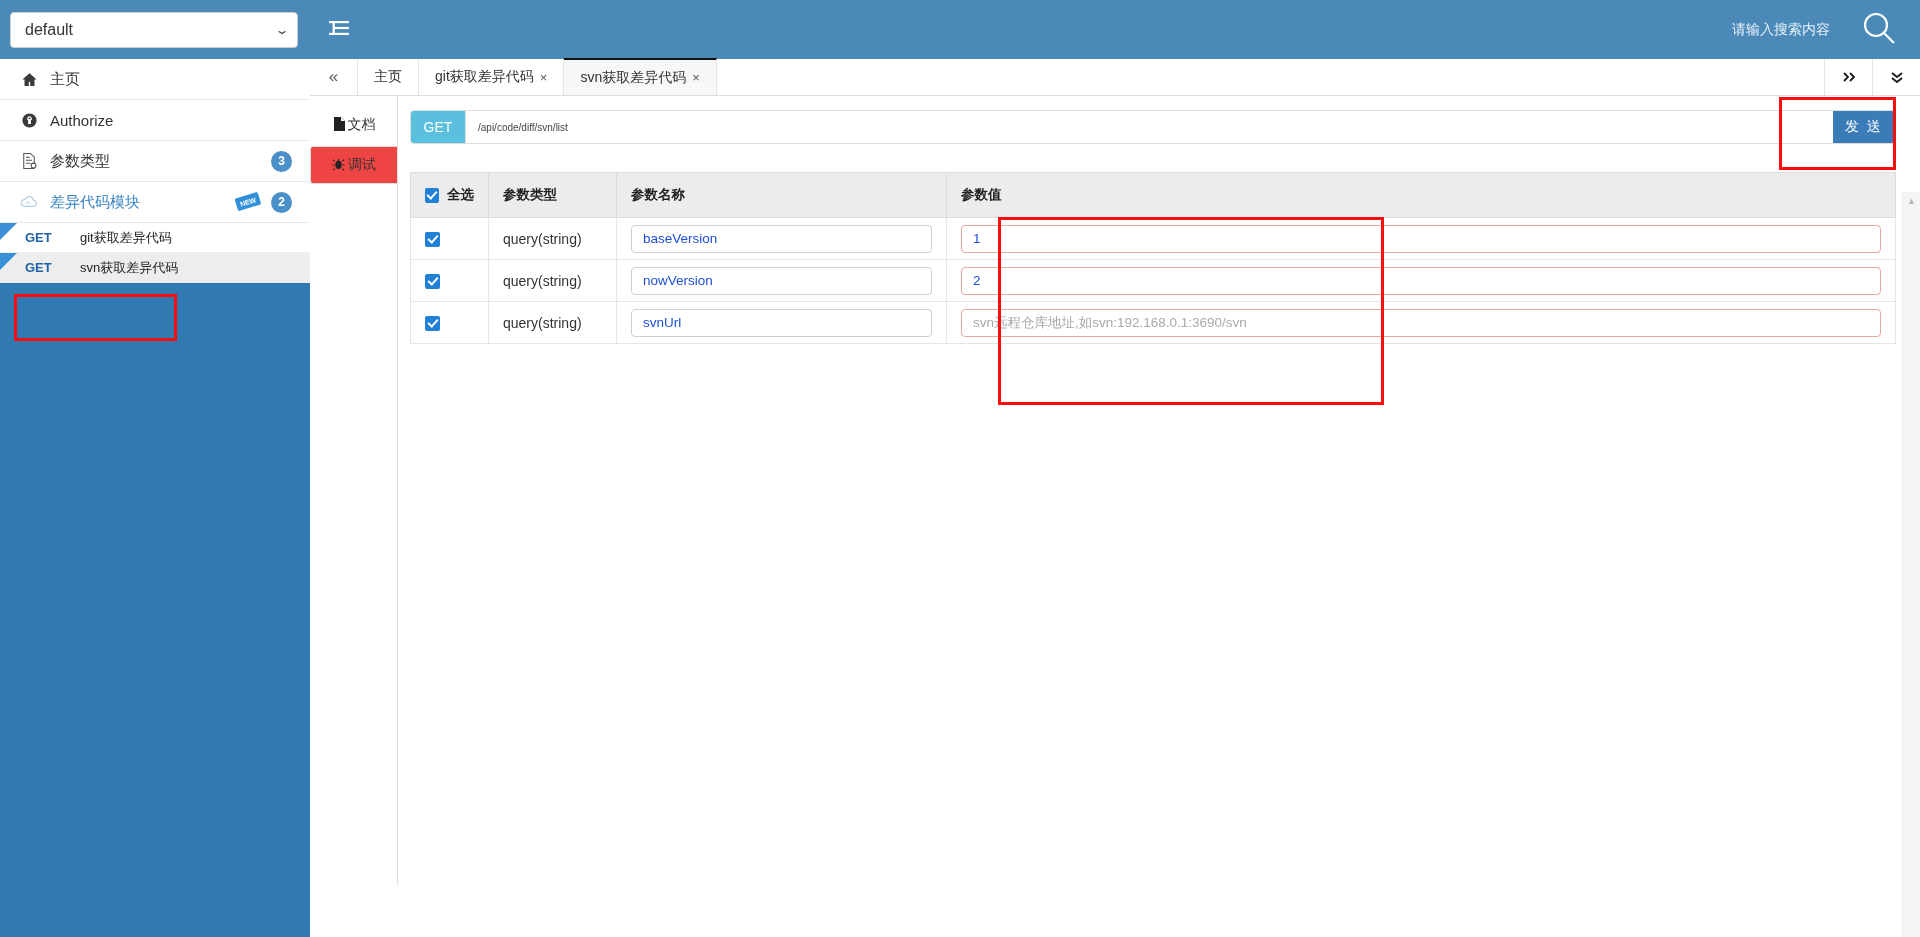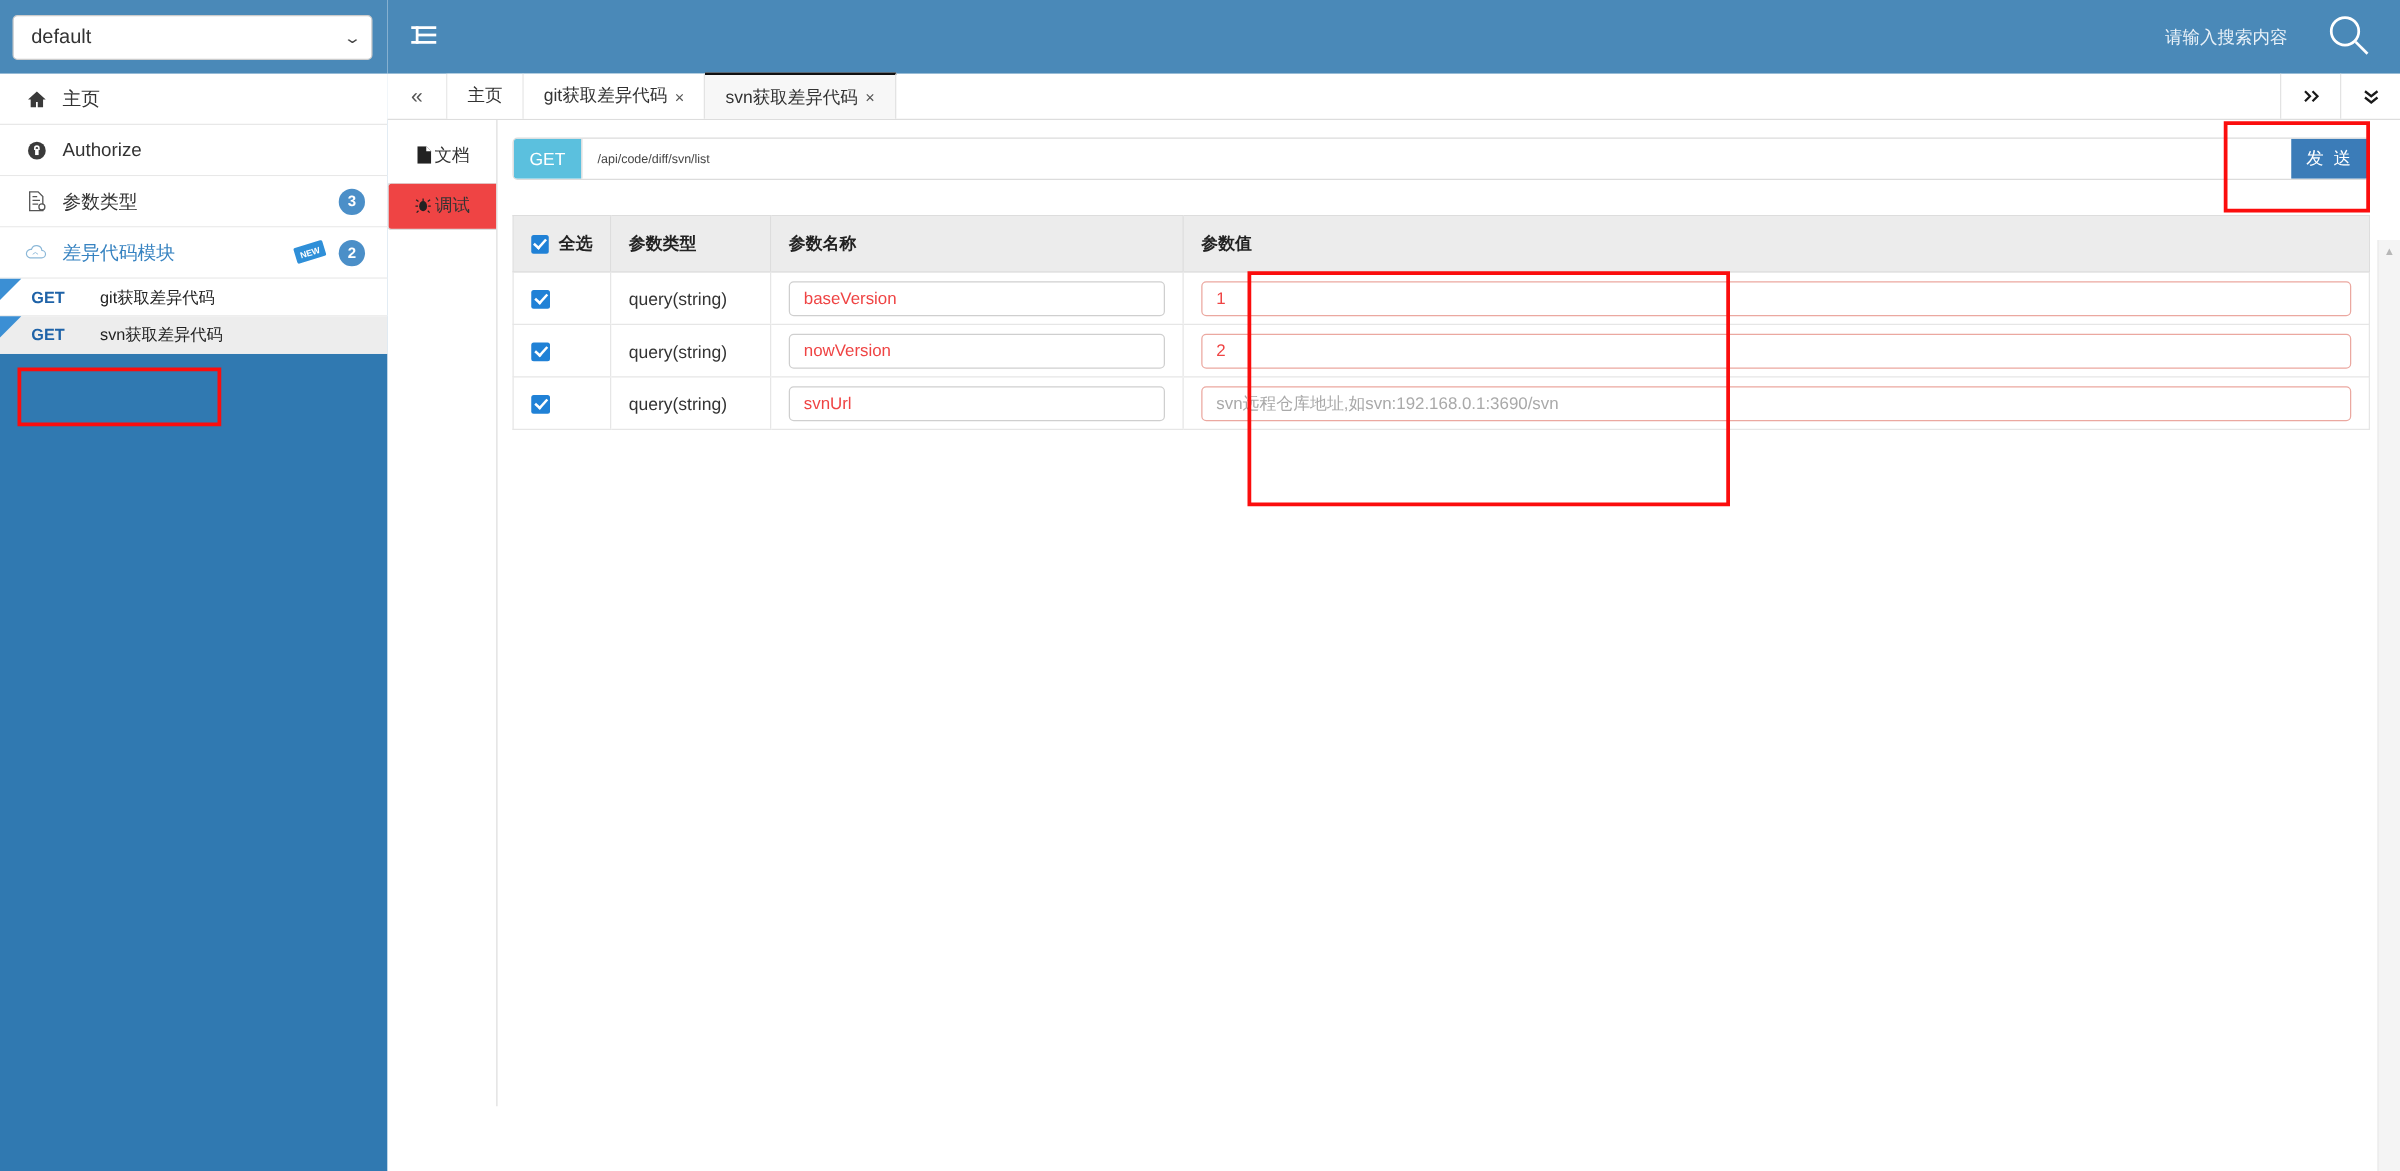--- a/index.html
+++ b/index.html
@@ -248,21 +248,21 @@
   .chk:after {
     content:""; width:4px; height:8px;
     border:solid #fff; border-width:0 2px 2px 0;
     transform:rotate(42deg); margin-top:-2px;
   }
   .chk-wrap { display:flex; align-items:center; gap:8px; }
   .chk-wrap .lbl { font-weight:bold; font-size:13.5px; }
   .tinput {
     width:100%; height:28px;
     border:1px solid #cfcfcf; border-radius:4px;
-    padding:0 11px; font-size:13.5px; color:#ef4444;
+    padding:0 11px; font-size:13.5px; color:#1d4ed8;
     background:#fff; font-family:inherit;
     outline:none;
   }
   .tinput.val { border-color:#eba8a0; }
   .tinput::placeholder { color:#a9a9a9; }
 
   
   #scrollcol {
     position:absolute; right:0; top:96px;
     width:18px; height:841px;

